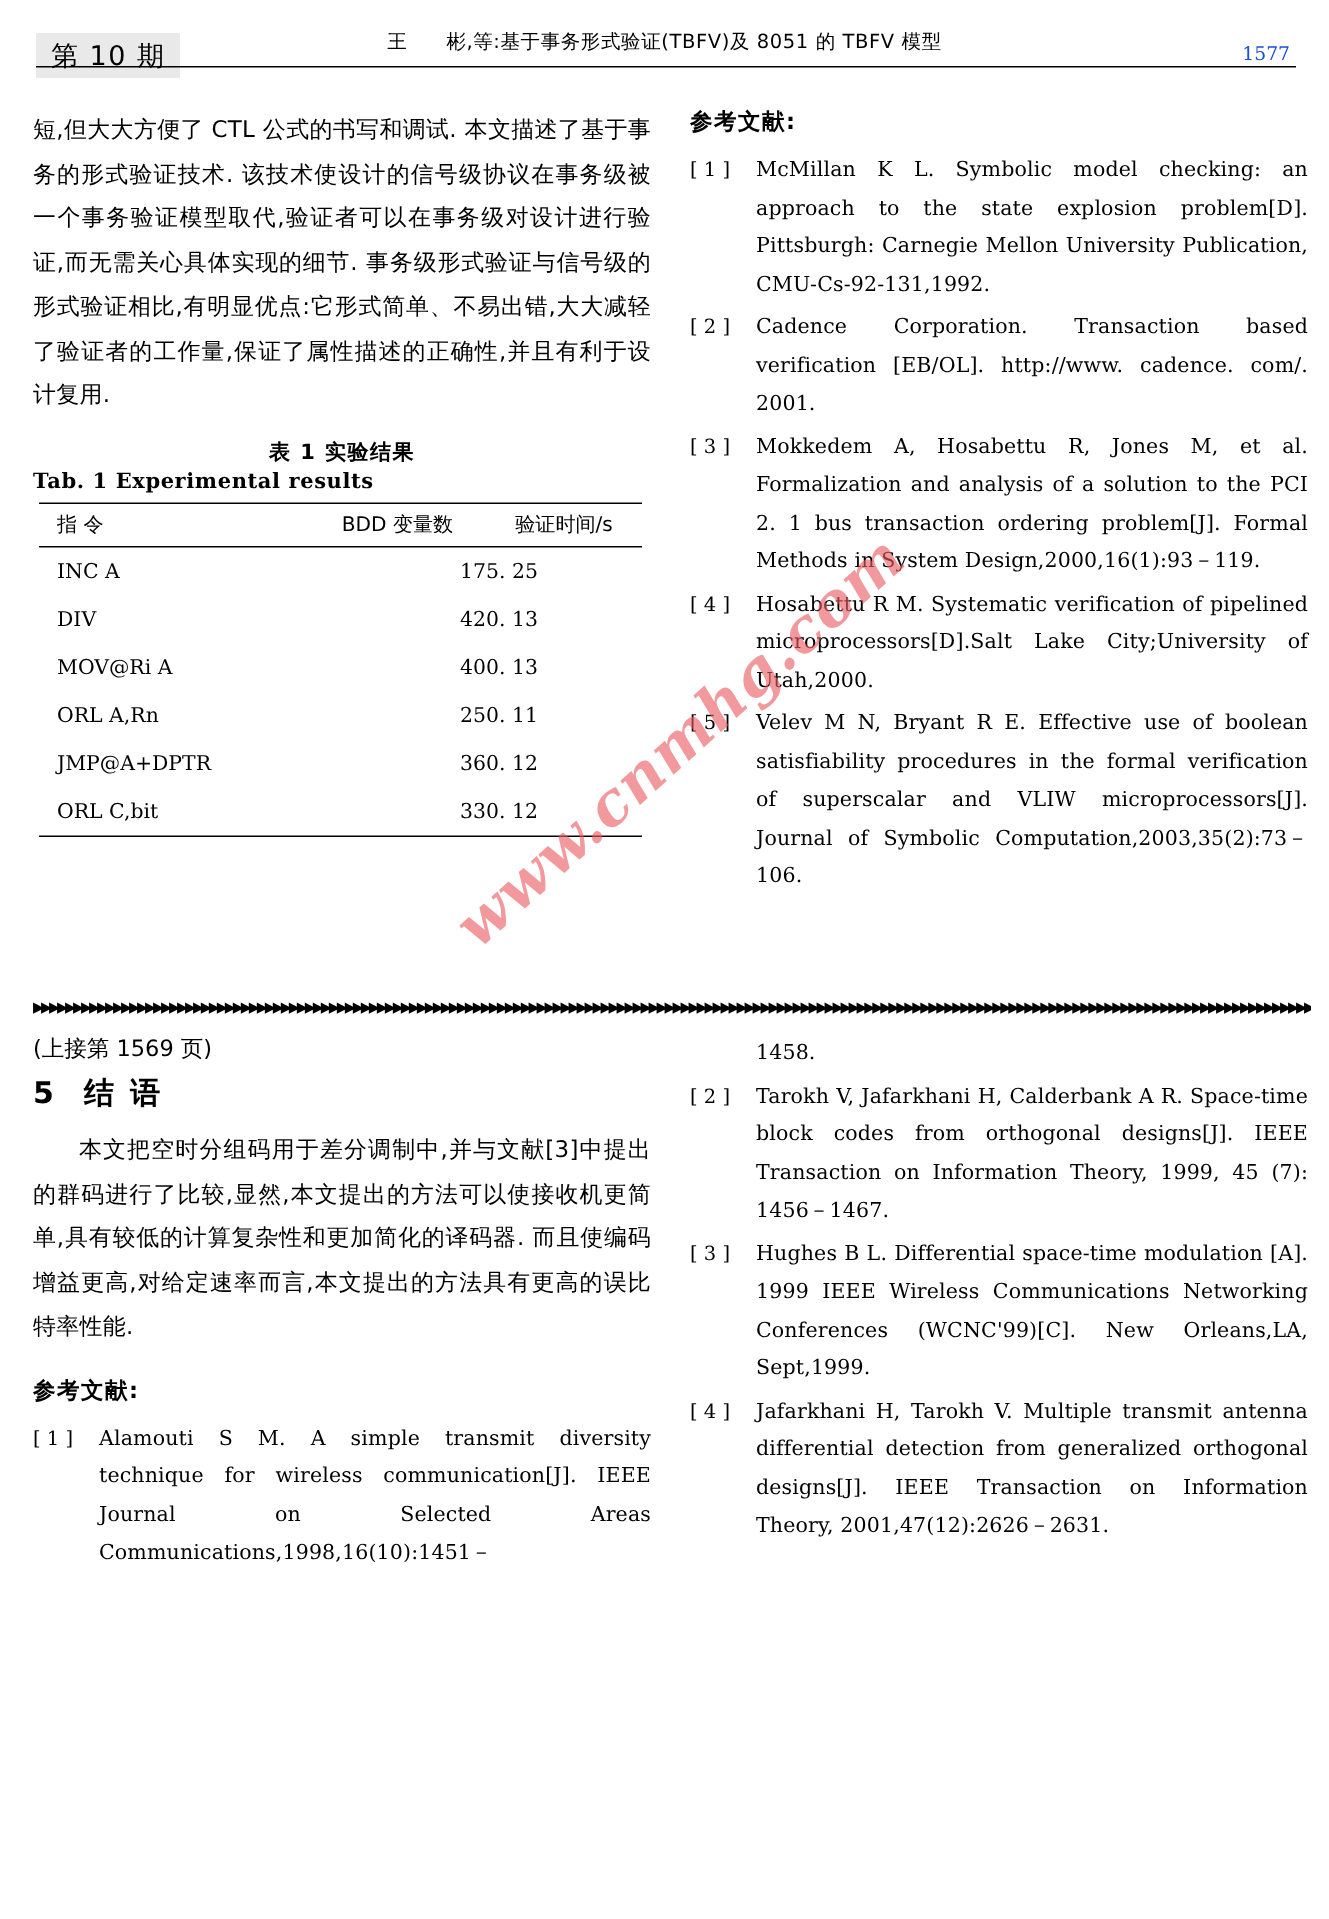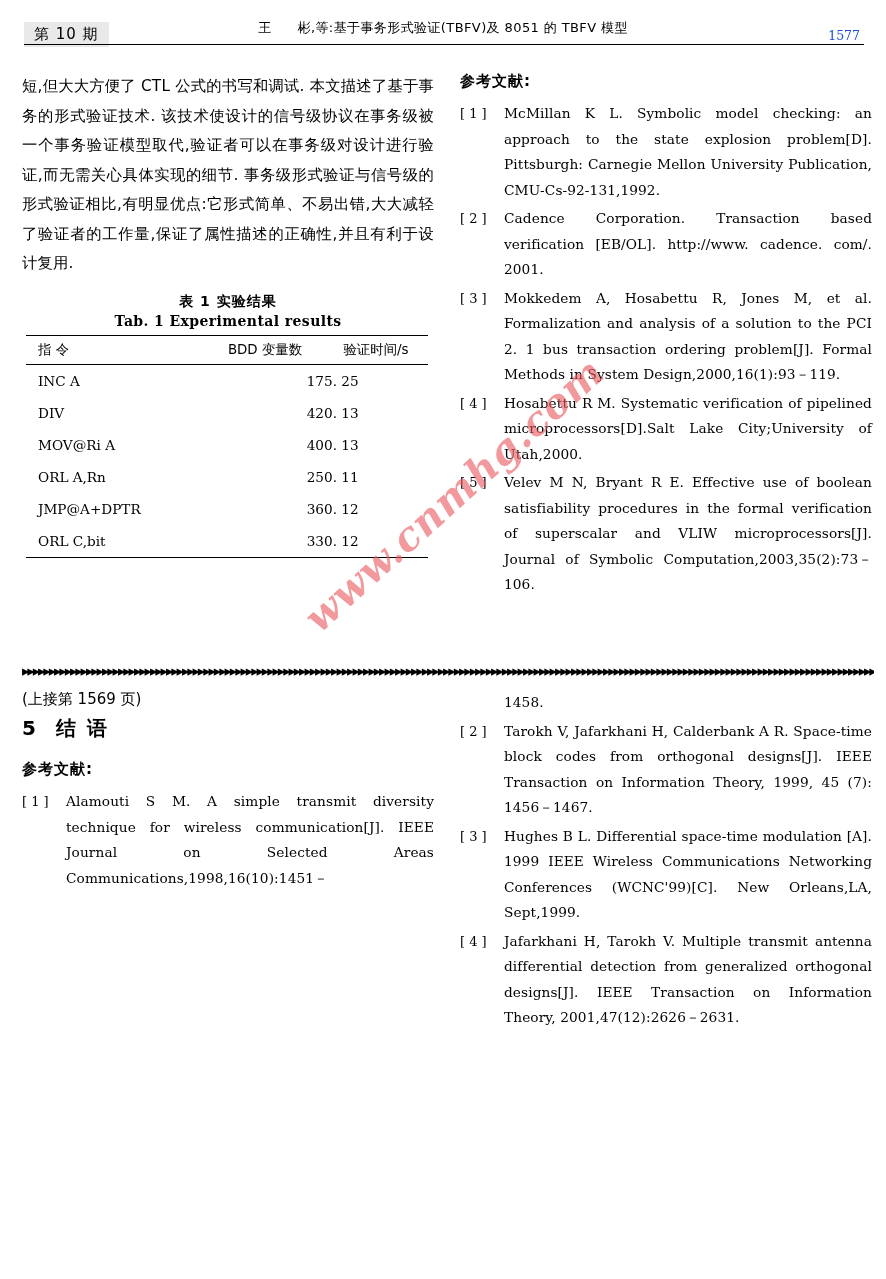--- a/index.html
+++ b/index.html
@@ -37,21 +37,21 @@
     right: 22px;
     border-bottom: 1px solid #000;
   }
   .issue-badge {
     position: absolute;
     left: 0;
     top: 6px;
     background: #e9e9e9;
     padding: 3px 10px 3px 10px;
     font-family: "DejaVu Sans", sans-serif;
-    font-size: 15px;
+    font-size: 18px;
     letter-spacing: 1px;
   }
   .header-title {
     position: absolute;
     left: 0;
     right: 0;
     top: 3px;
     text-align: center;
     font-family: "DejaVu Sans", sans-serif;
     font-size: 13px;
@@ -97,21 +97,20 @@
   }
   .tbl-title-cn {
     text-align: center;
     font-family: "DejaVu Sans", sans-serif;
     font-size: 14px;
     font-weight: bold;
     margin-bottom: 2px;
     letter-spacing: 1px;
   }
   .tbl-title-en {
-    text-align: center;
     font-family: "DejaVu Serif", serif;
     font-size: 14px;
     font-weight: bold;
     margin-bottom: 6px;
     letter-spacing: 0.4px;
   }
   table.exp {
     border-collapse: collapse;
     width: 402px;
     margin-left: 4px;
@@ -322,20 +321,21 @@
     </div>
   </div>
 
   <div class="divider">▸▸▸▸▸▸▸▸▸▸▸▸▸▸▸▸▸▸▸▸▸▸▸▸▸▸▸▸▸▸▸▸▸▸▸▸▸▸▸▸▸▸▸▸▸▸▸▸▸▸▸▸▸▸▸▸▸▸▸▸▸▸▸▸▸▸▸▸▸▸▸▸▸▸▸▸▸▸▸▸▸▸▸▸▸▸▸▸▸▸▸▸▸▸▸▸▸▸▸▸▸▸▸▸▸▸▸▸▸▸▸▸▸▸▸▸▸▸▸▸▸▸▸▸▸▸▸▸▸▸▸▸▸▸▸▸▸▸▸▸▸▸▸▸▸▸▸▸▸▸▸▸▸▸▸▸▸▸▸▸▸▸▸▸▸▸▸▸▸▸▸▸▸▸▸▸▸▸▸▸▸▸▸▸▸▸▸▸▸▸▸▸▸▸▸▸▸▸</div>
 
   <div class="lower-left">
     <div class="cont-note">(上接第 1569 页)</div>
     <div class="sec-title">
       <span class="n">5</span><span>结    语</span>
     </div>
+    <p class="cn indent2">本文把空时分组码用于差分调制中,并与文献[3]中提出的群码进行了比较,显然,本文提出的方法可以使接收机更简单,具有较低的计算复杂性和更加简化的译码器. 而且使编码增益更高,对给定速率而言,本文提出的方法具有更高的误比特率性能.</p>
     <div class="ref-head" style="margin-top:18px;">参考文献:</div>
     <div class="ref">
       <div class="num">[ 1 ]</div>
       <div class="body">Alamouti S M. A simple transmit diversity technique for wireless communication[J]. IEEE Journal on Selected Areas Communications,1998,16(10):1451－</div>
     </div>
   </div>
 
   <div class="lower-right">
     <div class="ref" style="margin-left:44px;">
       <div class="body">1458.</div>

